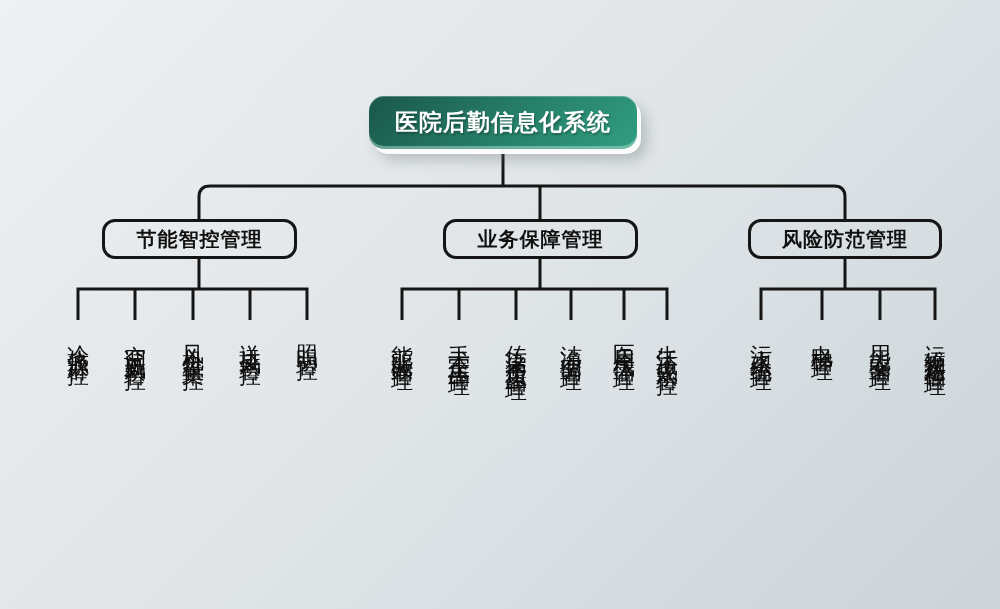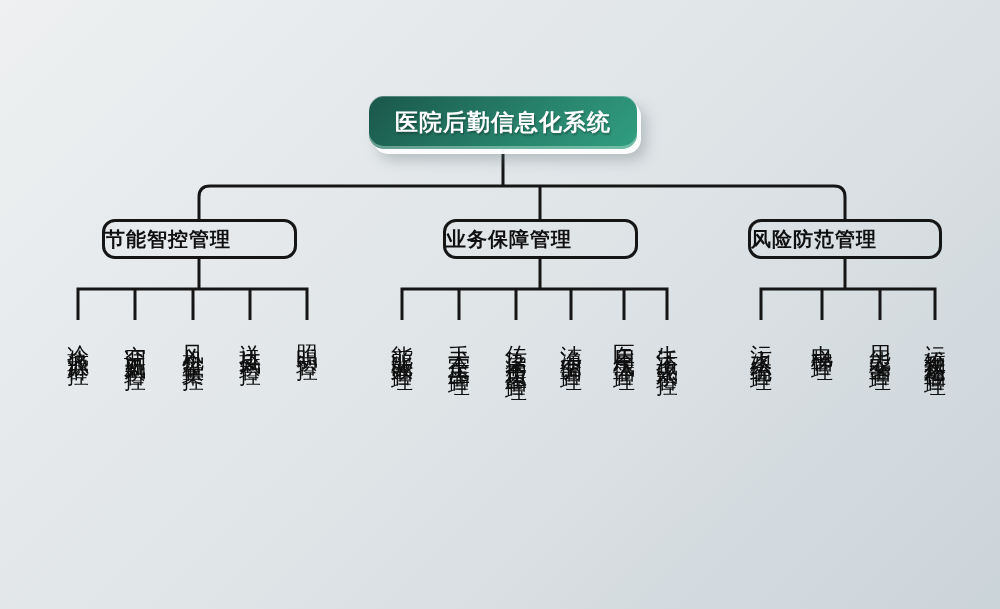--- a/index.html
+++ b/index.html
@@ -44,21 +44,21 @@
     text-shadow:1px 2px 2px rgba(0,0,0,0.28);
     margin-top:19px;
   }
   .branch-node{
     position:absolute;
     top:219px;height:40px;
     box-sizing:border-box;
     border:3px solid var(--line);
     border-radius:13px;
     background:transparent;
-    display:flex;align-items:center;justify-content:flex-start;
+    display:flex;align-items:center;justify-content:center;
     color:#101010;
     font-size:20px;font-weight:bold;letter-spacing:1px;
   }
   .branch-1{left:102px;width:195px;}
   .branch-2{left:443px;width:195px;}
   .branch-3{left:748px;width:194px;}
   .leaf{
     position:absolute;
     top:327px;
     width:30px;

